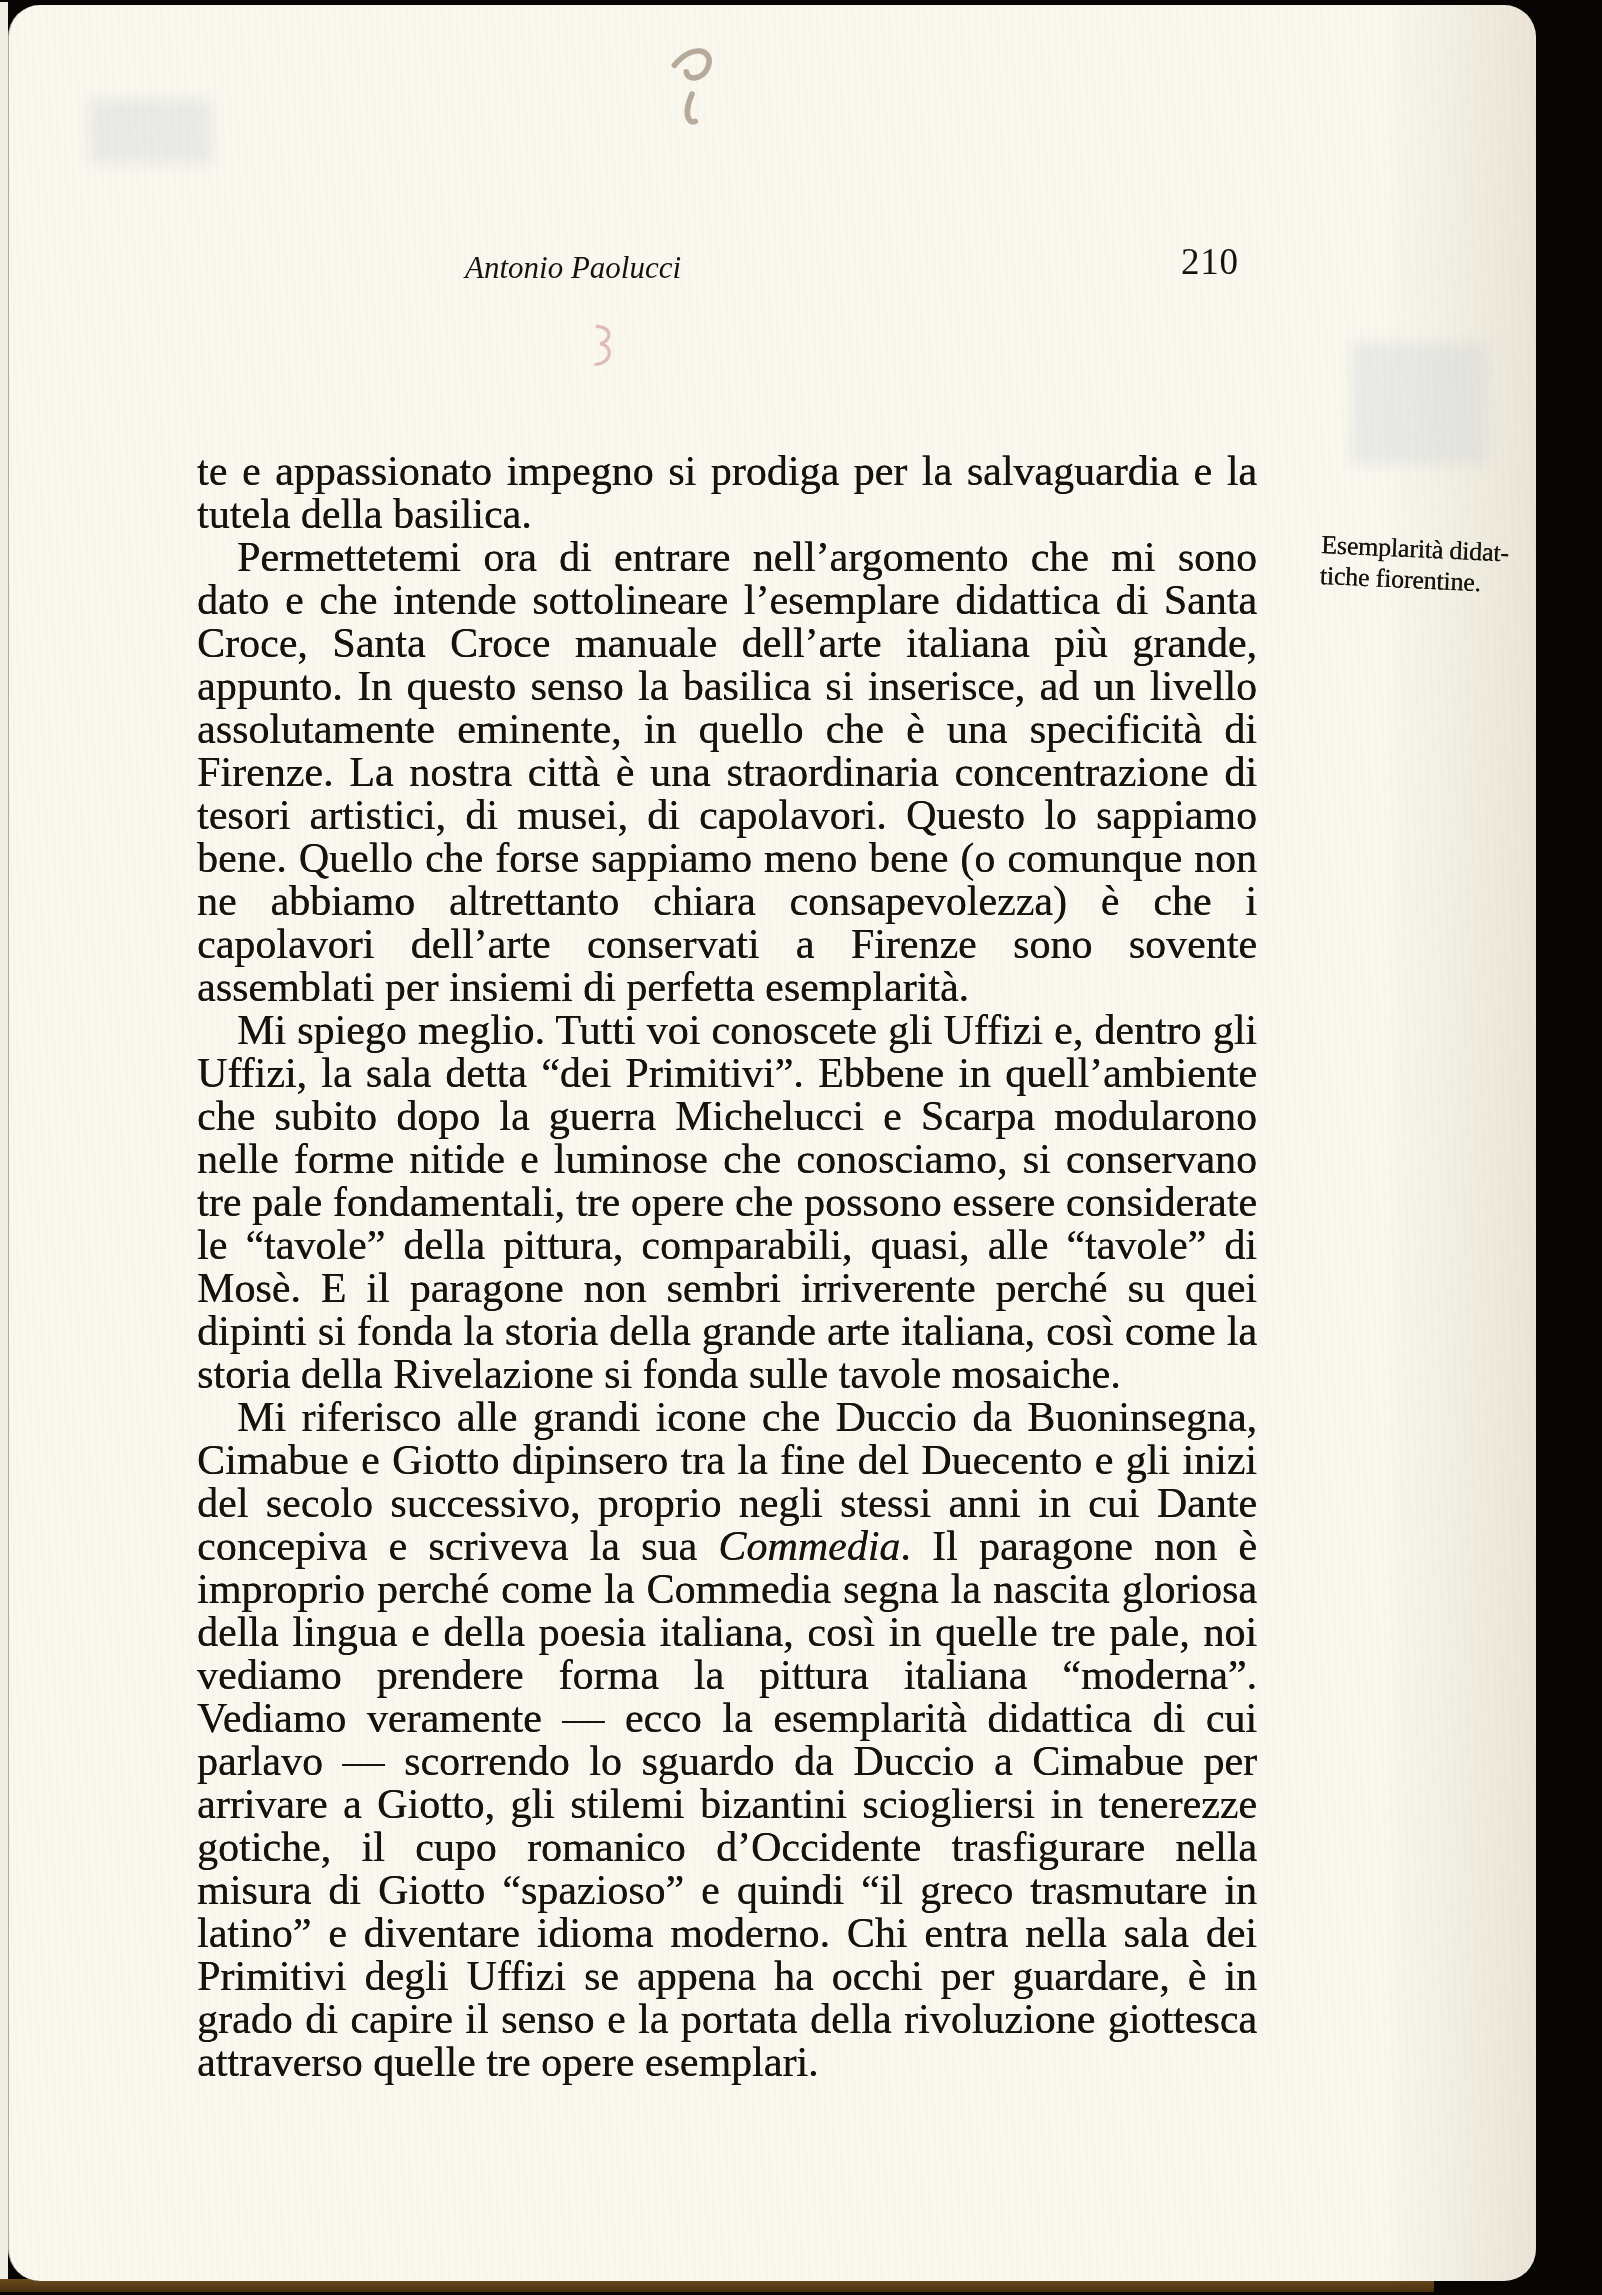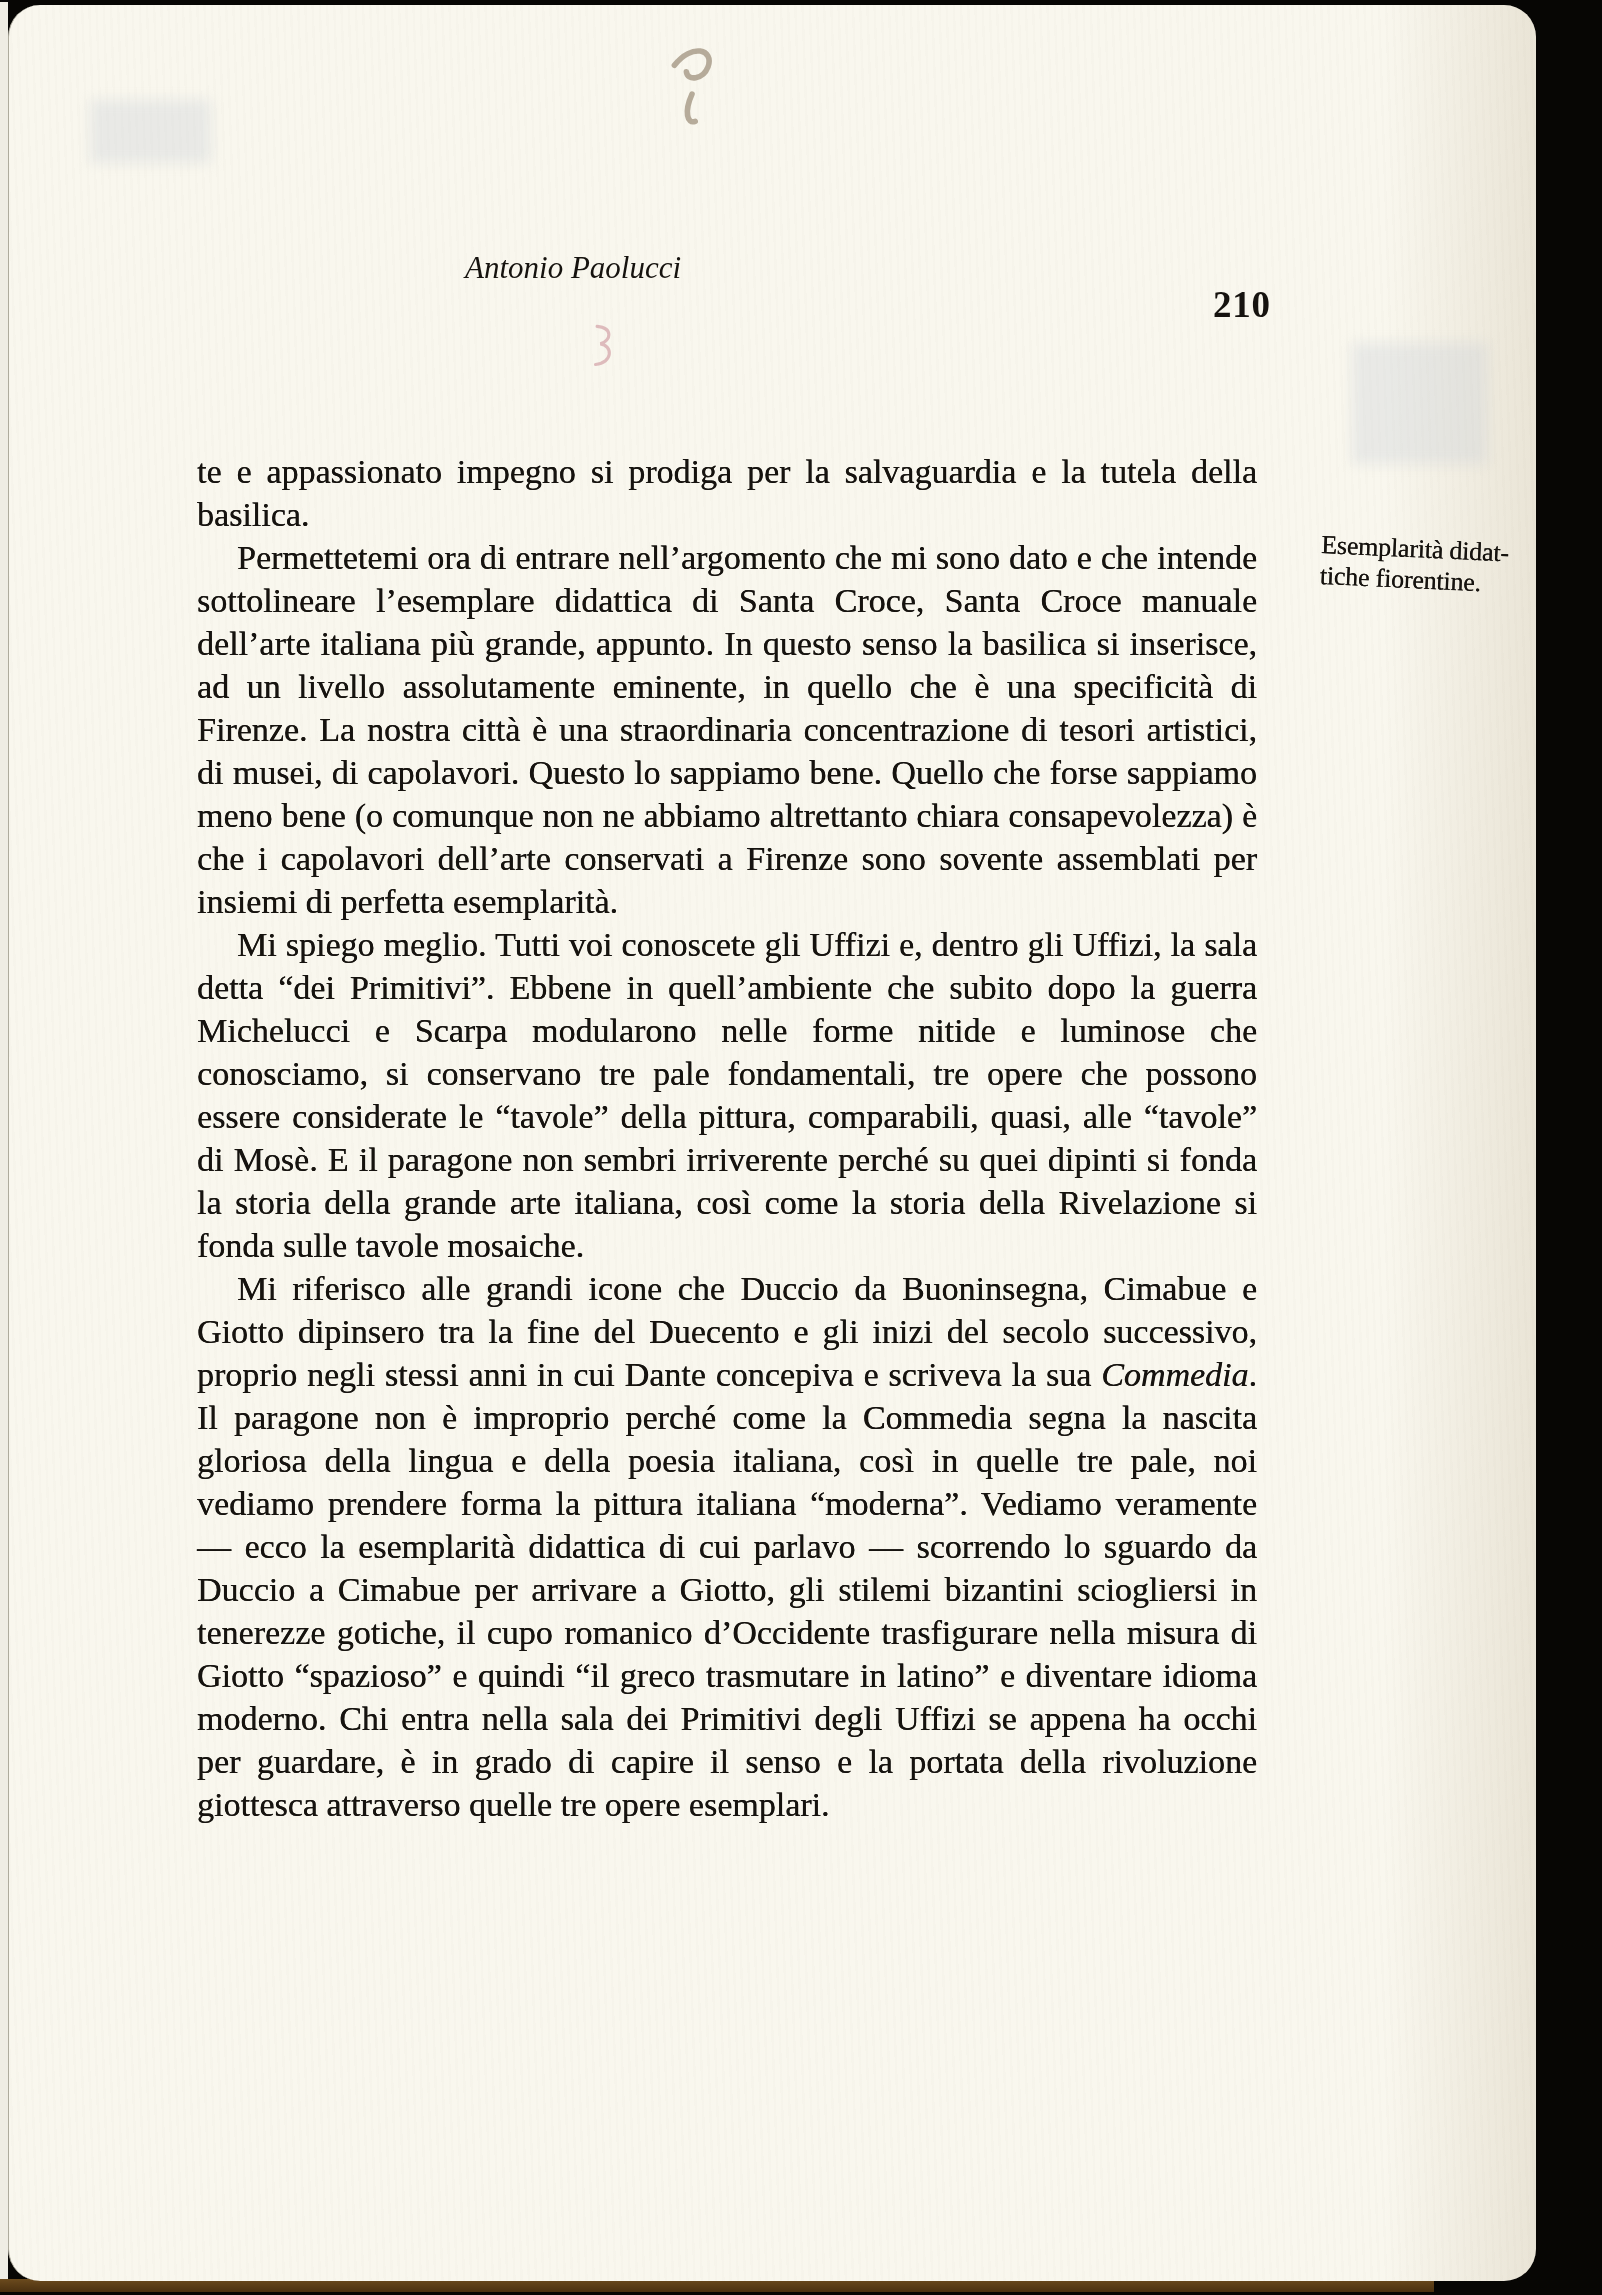--- a/index.html
+++ b/index.html
@@ -45,26 +45,26 @@
   .showthrough { position:absolute; background:rgba(198,206,216,0.32); filter:blur(6.4px); }
   .st1 { left:81px; top:95px; width:121px; height:63px; }
   .st2 { left:1343px; top:338px; width:135px; height:121px; }
   .smudge { position:absolute; left:651px; top:39px; }
   .pink-mark { position:absolute; left:577px; top:316px; }
   .running-author {
     position:absolute; left:456px; top:245px;
     font-style:italic; font-size:31px; white-space:nowrap;
   }
   .page-number {
-    position:absolute; left:1204px; top:235px;
-    font-weight:bold; font-size:37px; letter-spacing:0.8px;margin-top:43px;
+    position:absolute; left:1172px; top:235px;
+    font-weight:normal; font-size:37px; letter-spacing:0.8px;
   }
   .body-text {
     position:absolute; left:188px; top:445px; width:1060px;
-    font-size:34px; line-height:43px; text-align:justify;
+    font-size:42px; line-height:43px; text-align:justify;
     text-shadow:0.3px 0 0 currentColor;
   }
   .body-text p { margin:0; }
   .body-text p.indent { text-indent:40px;font-family:Liberation Serif, serif; }
   .margin-note {
     position:absolute; left:1313px; top:524px;
     font-size:26px; line-height:31px; letter-spacing:-0.2px;
     transform:rotate(2.6deg); transform-origin:left top;
     text-shadow:0.2px 0 0 currentColor; white-space:nowrap;
   }

